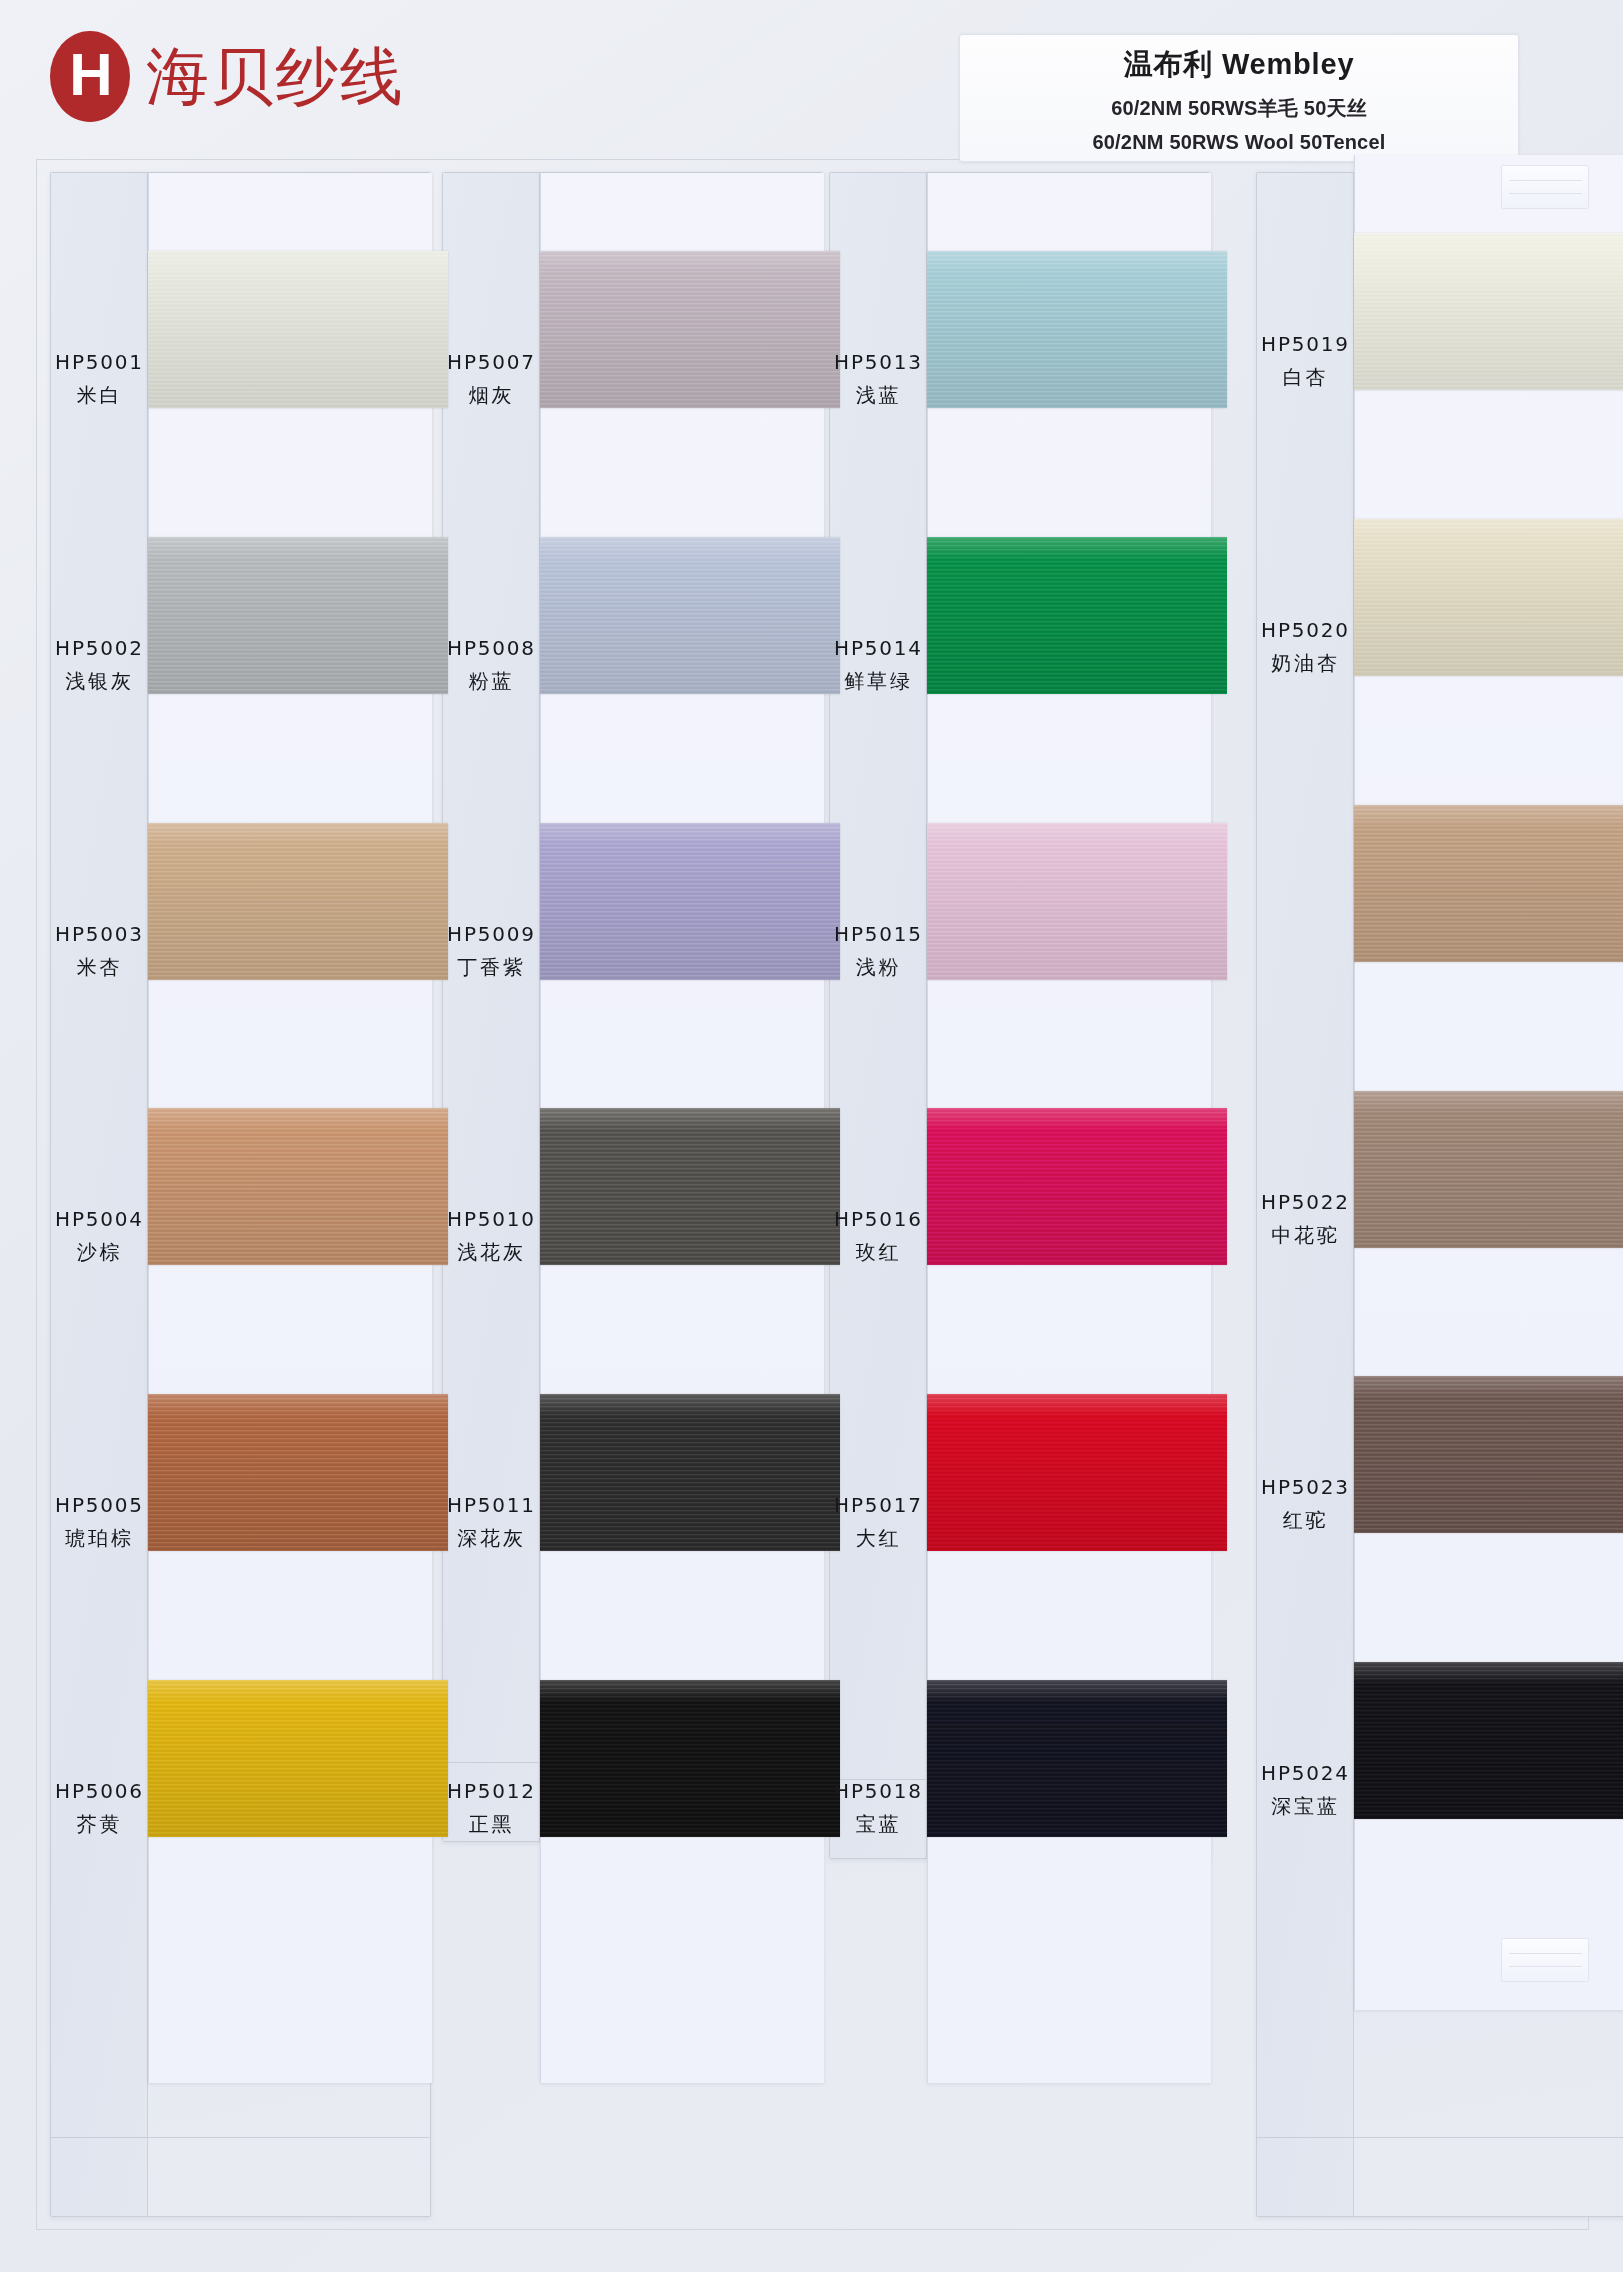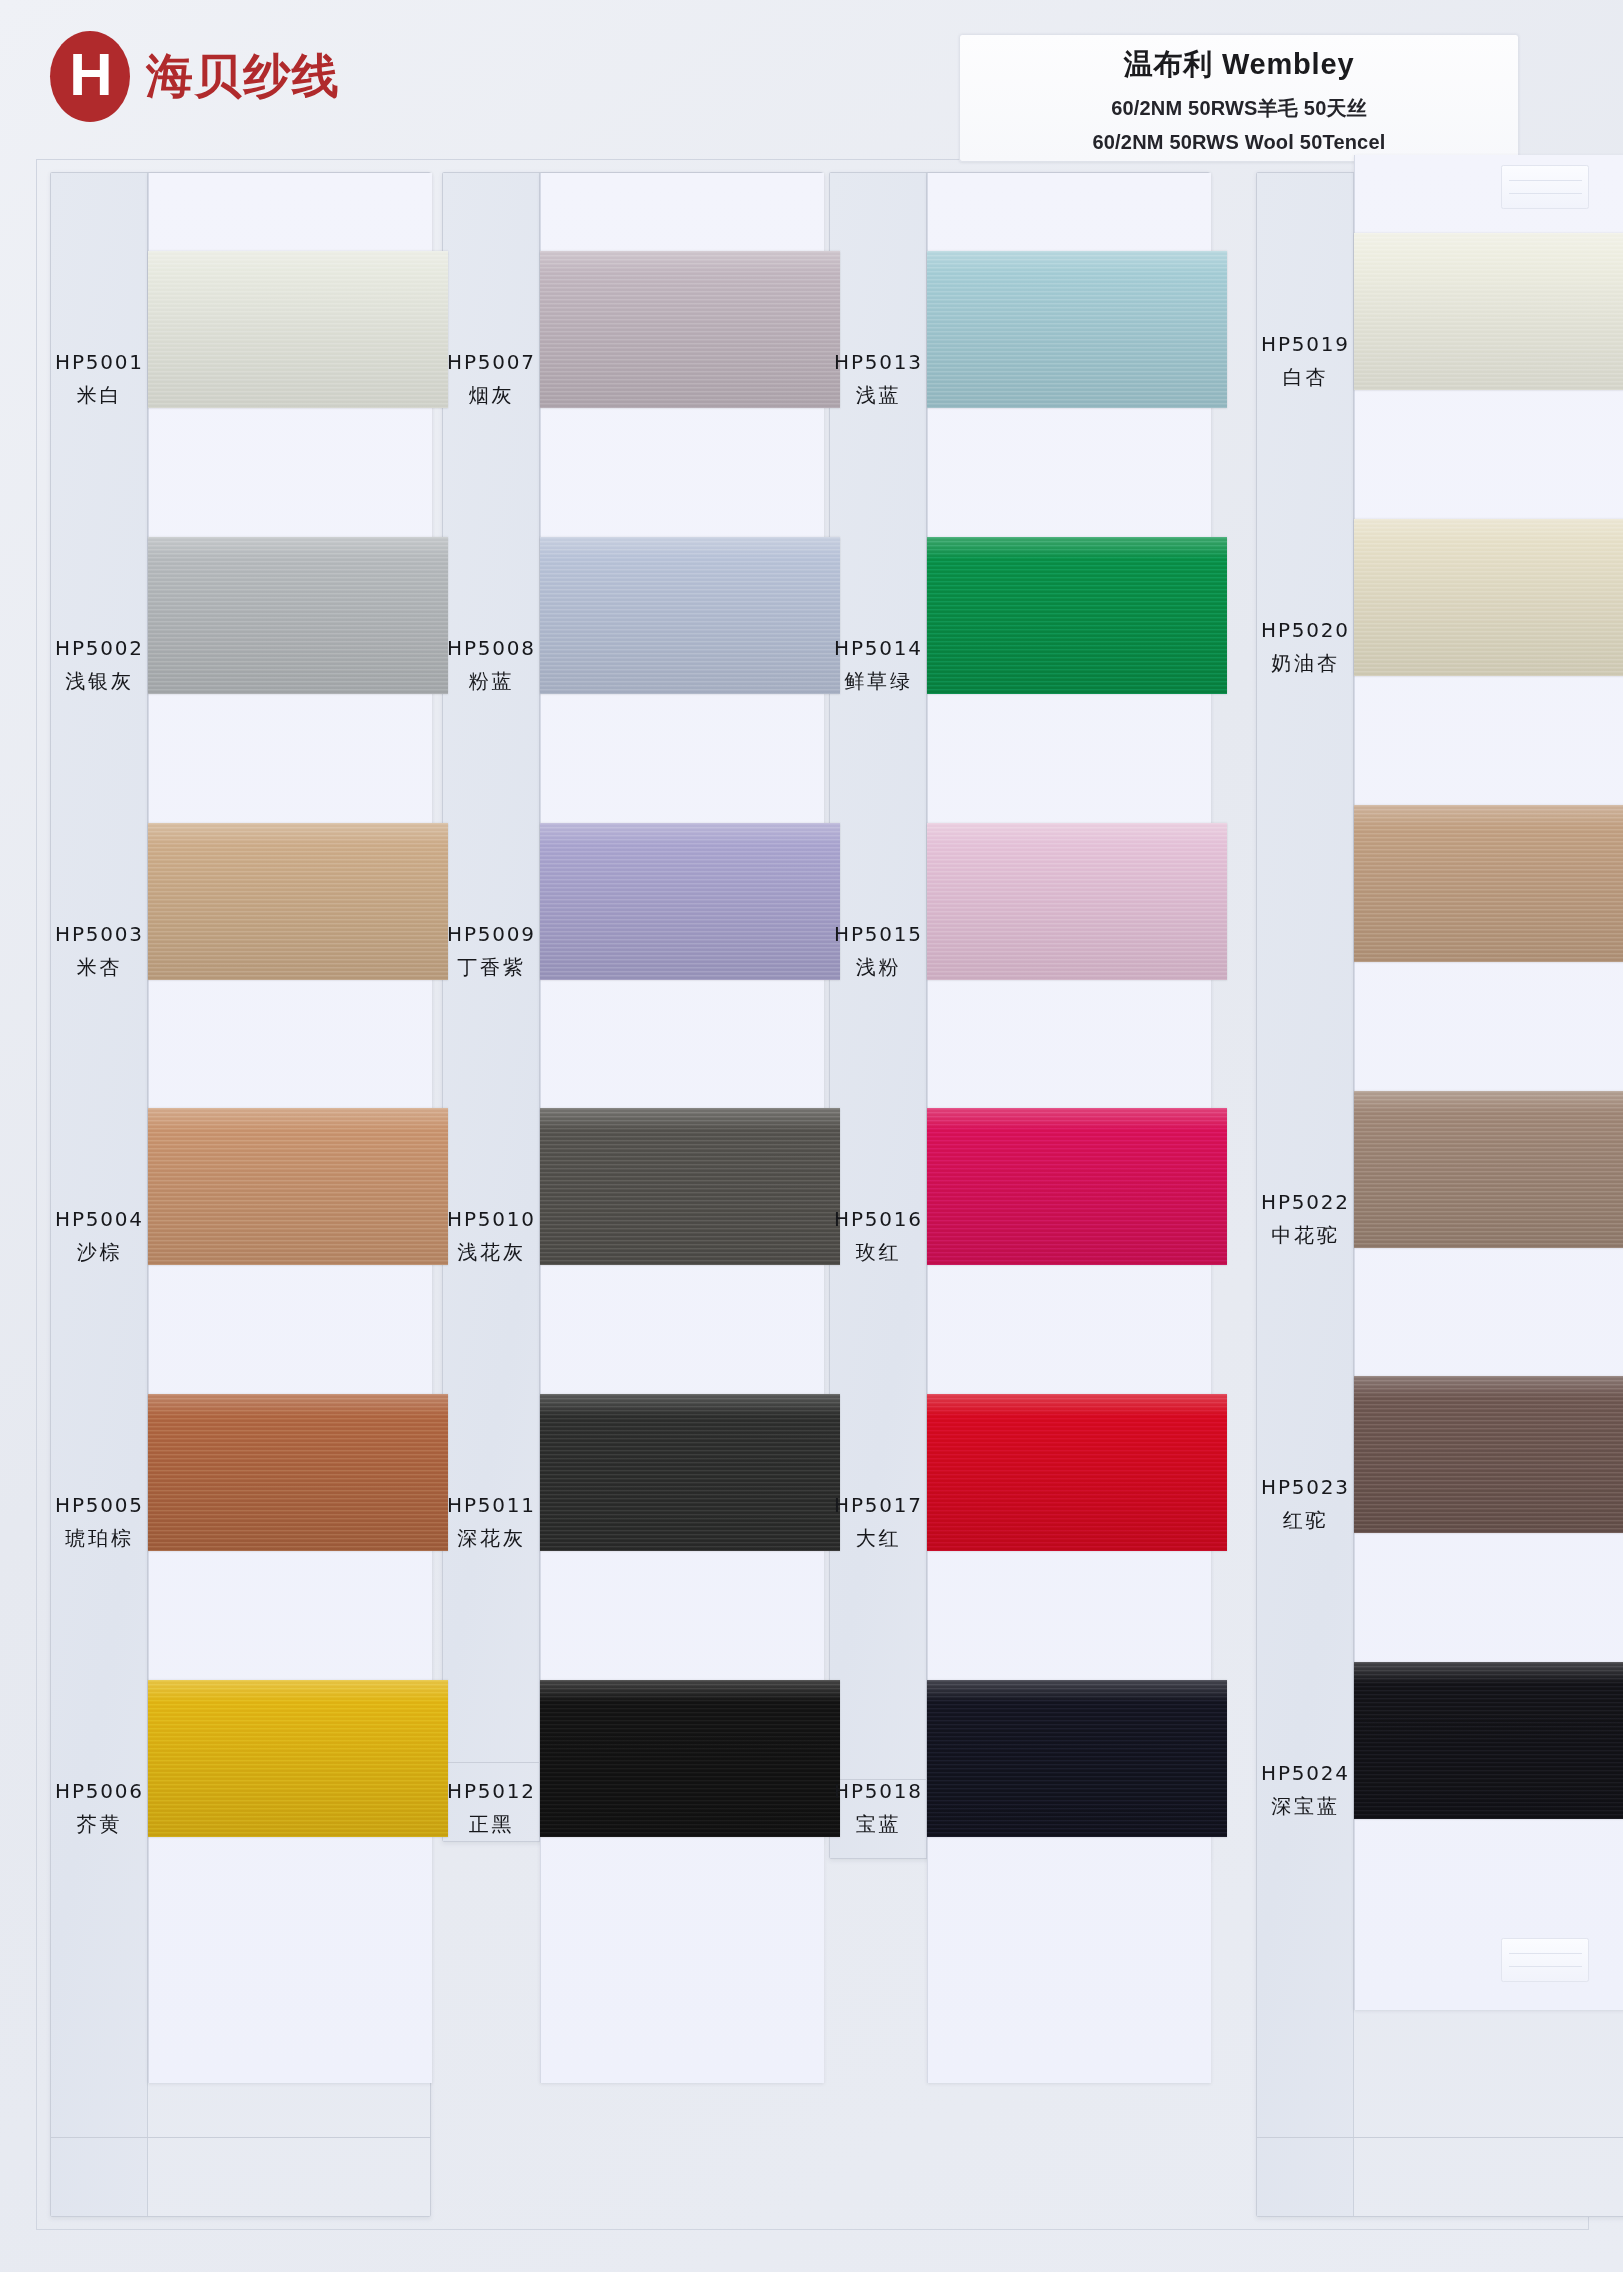--- a/index.html
+++ b/index.html
@@ -29,22 +29,22 @@
     background: #b02a2c;
     display: flex; align-items: center; justify-content: center;
     color: #fff;
     font-size: 60px; font-weight: 700;
     line-height: 1;
     letter-spacing: -1.6px;
   }
   #brand-mark span { transform: translateY(-2.4px); }
   #brand-name {
     color: #b02a2c;
-    font-size: 47px;
-    font-weight: 700;
+    font-size: 63px;
+    font-weight: 400;
     letter-spacing: 1.6px;
     font-family: "DejaVu Sans", sans-serif;
     white-space: nowrap;
   }
 
   #spec-label {
     position: absolute;
     left: 959px; top: 34px;
     width: 560px; height: 128px;
     background: linear-gradient(180deg,#fdfdfe 0%, #f7f8fb 100%);

